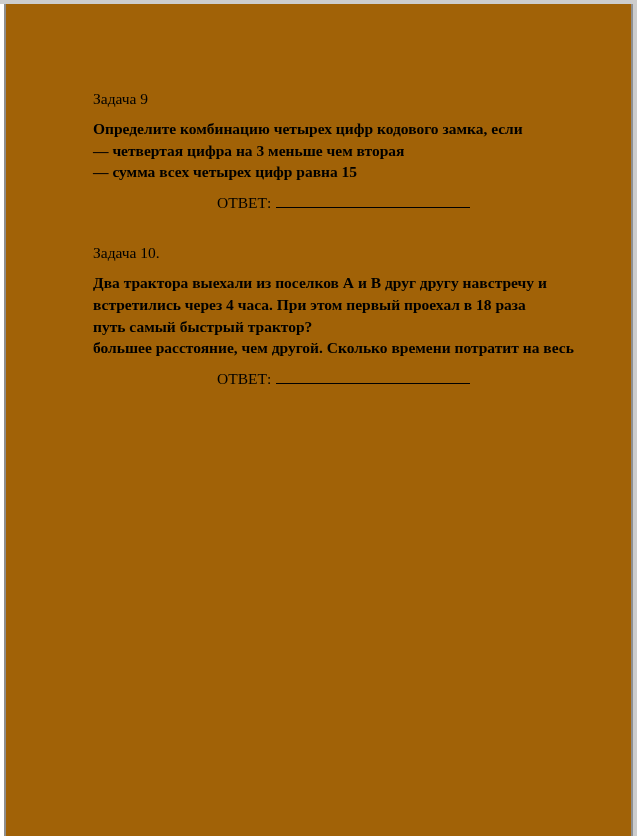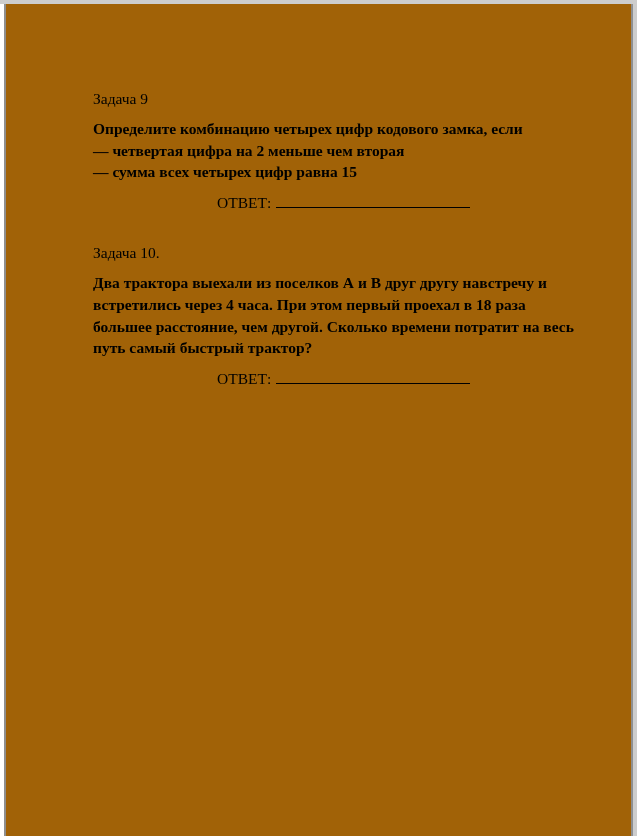--- a/index.html
+++ b/index.html
@@ -83,35 +83,35 @@
 <div class="top-strip"></div>
 <div class="right-gutter"></div>
 
 <div class="page">
   <div class="content">
 
     <section class="problem-section">
       <div class="problem-title">Задача 9</div>
       <div class="para">
         <div class="line">Определите комбинацию четырех цифр кодового замка, если</div>
-        <div class="line">— четвертая цифра на 2 меньше чем вторая</div>
+        <div class="line">— четвертая цифра на 3 меньше чем вторая</div>
         <div class="line">— сумма всех четырех цифр равна 15</div>
       </div>
       <div class="answer-row">
         <span>ОТВЕТ:</span><span class="answer-blank"></span>
       </div>
     </section>
 
     <section class="problem-section">
       <div class="problem-title">Задача 10.</div>
       <div class="para">
         <div class="line">Два трактора выехали из поселков А и В друг другу навстречу и</div>
         <div class="line">встретились через 4 часа. При этом первый проехал в 18 раза</div>
+        <div class="line">путь самый быстрый трактор?</div>
         <div class="line">большее расстояние, чем другой. Сколько времени потратит на весь</div>
-        <div class="line">путь самый быстрый трактор?</div>
       </div>
       <div class="answer-row">
         <span>ОТВЕТ:</span><span class="answer-blank"></span>
       </div>
     </section>
 
   </div>
 </div>
 
 </body></html>

